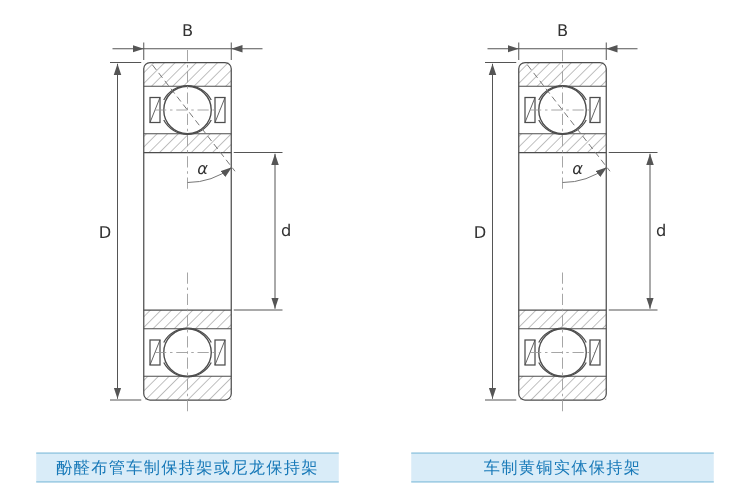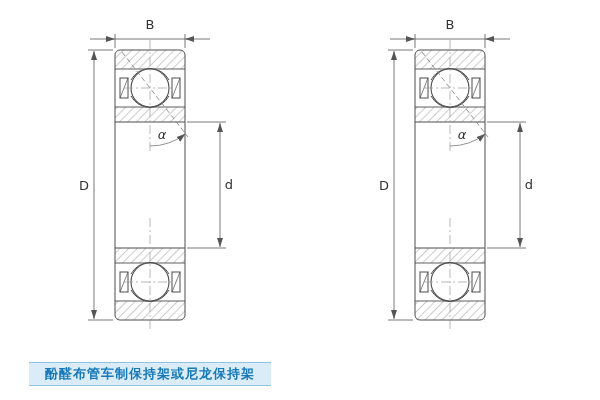--- a/index.html
+++ b/index.html
@@ -5,21 +5,21 @@
   html,body{margin:0;padding:0;background:#fff;}
   .page{
     position:relative;width:600px;height:400px;background:#ffffff;
     font-family:"Liberation Sans","DejaVu Sans",sans-serif;overflow:hidden;
   }
   .fig{position:absolute;top:10px;width:280px;height:352px;}
   .fig.left{left:10px;}
   .fig.right{left:310px;}
   .caption{
     position:absolute;top:362px;width:242px;height:22px;line-height:22px;
-    text-align:center;font-size:13px;font-weight:bold;color:#1879b8;
+    text-align:center;font-size:13px;font-weight:normal;color:#1879b8;
     background:#d9ecf8;border-top:1px solid #8fc3de;border-bottom:1px solid #8fc3de;
     letter-spacing:1px;
   }
   .caption.left{left:29px;}
   .caption.right{left:329px;}
   text.dim{
     font-family:"DejaVu Sans","Liberation Sans",sans-serif;
     font-size:13px;fill:#333;stroke:none;
   }
 </style>
@@ -111,14 +111,15 @@
       <use href="#bearing"></use>
       <text class="dim" x="140" y="19" text-anchor="middle">B</text>
       <text class="dim" x="74" y="180" text-anchor="middle">D</text>
       <text class="dim" x="219" y="179" text-anchor="middle">d</text>
       <text class="dim" x="152" y="129" text-anchor="middle" font-style="italic">α</text>
     </svg>
   </div>
 
   
   <div class="caption left">酚醛布管车制保持架或尼龙保持架</div>
+  <div class="caption right">车制黄铜实体保持架</div>
 
 </div>
 
 </body></html>

